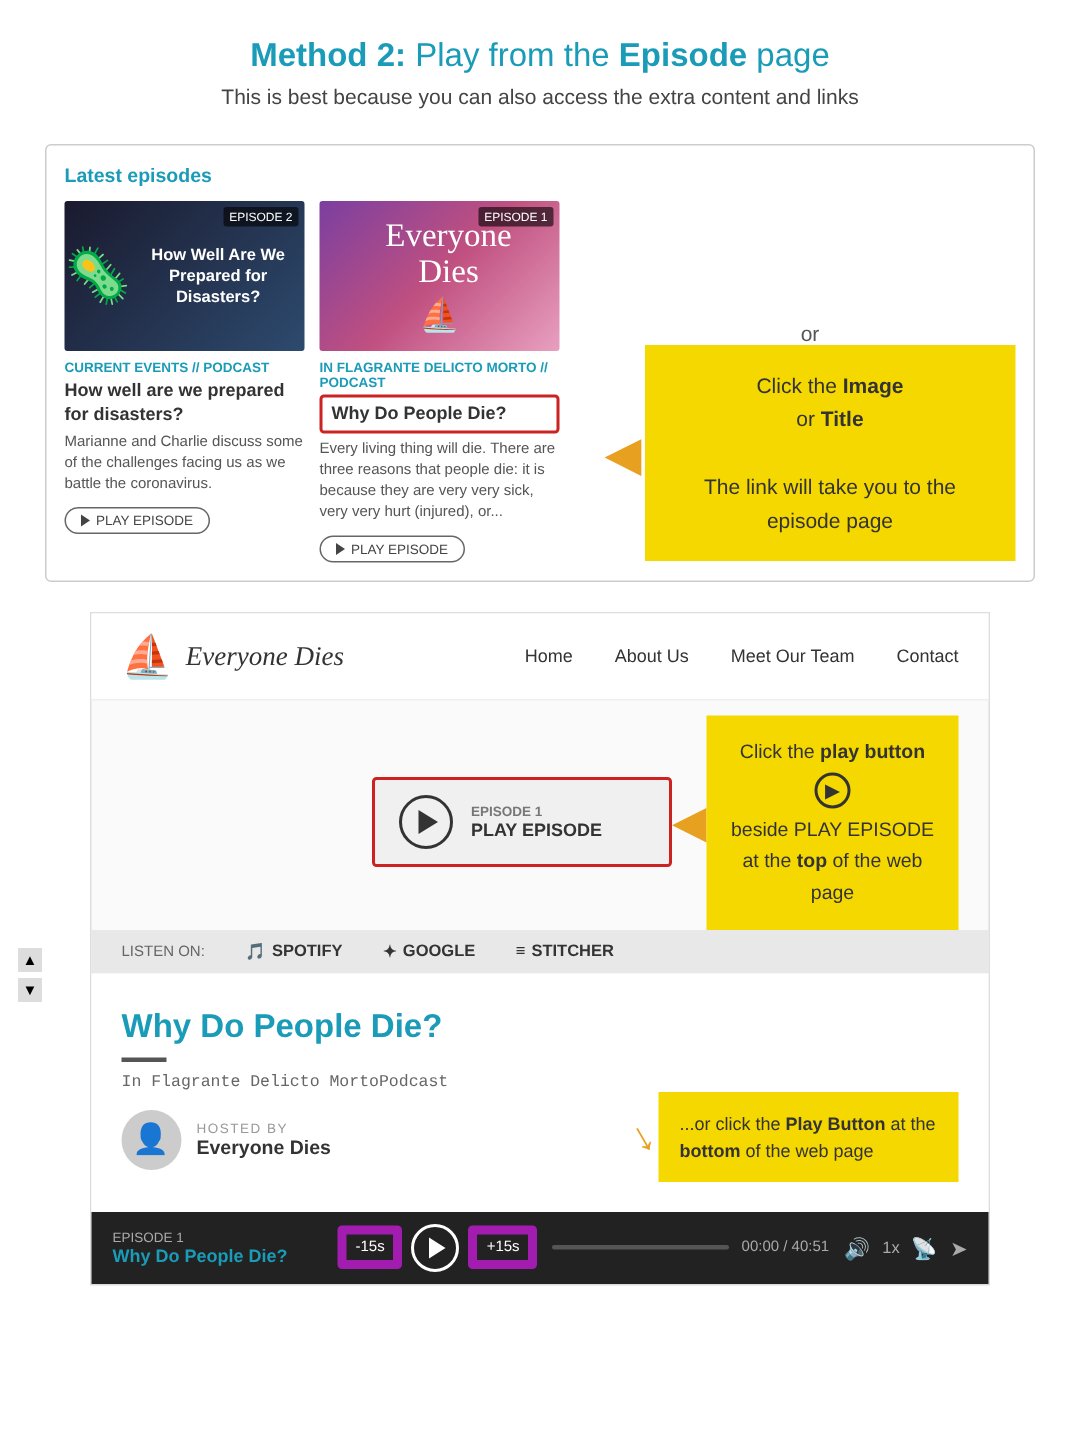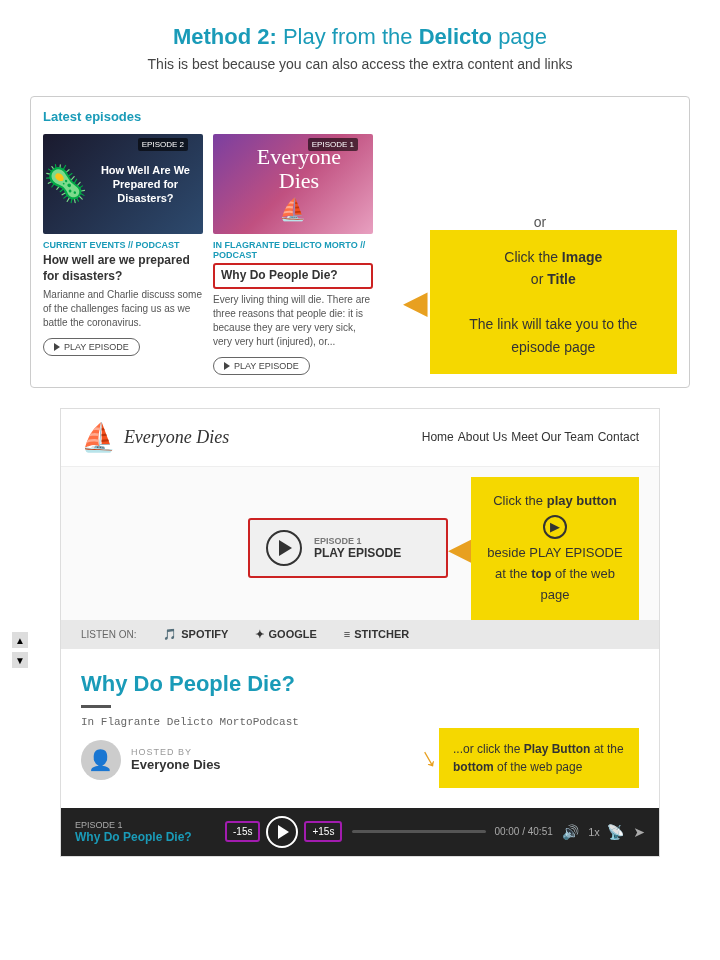--- a/index.html
+++ b/index.html
@@ -74,21 +74,21 @@
     .ep2-thumb {
       background: linear-gradient(135deg, #1a1a2e, #2d4a6e);
       display: flex;
       align-items: center;
       justify-content: center;
     }
 
     .ep-badge {
       position: absolute;
       top: 4px;
-      right: 15px;
+      right: 4px;
       background: rgba(0,0,0,0.6);
       color: #fff;
       font-size: 8px;
       padding: 2px 4px;
       border-radius: 2px;
     }
 
     .ep1-title-text {
       font-family: serif;
       font-size: 22px;
@@ -197,21 +197,21 @@
 
     .logo-text {
       font-family: serif;
       font-size: 18px;
       font-style: italic;
       color: #333;
     }
 
     .nav-links {
       display: flex;
-      gap: 4px;
+      gap: 28px;
       font-size: 12px;
       color: #333;
     }
 
     .nav-link {
       cursor: pointer;
       color: #333;
     }
 
     
@@ -384,21 +384,21 @@
     }
 
     .player-controls {
       display: flex;
       align-items: center;
       gap: 6px;
     }
 
     .skip-btn {
       background: none;
-      border: 2px solid #a21caf;
+      border: 6px solid #a21caf;
       color: #fff;
       font-size: 10px;
       padding: 3px 6px;
       border-radius: 3px;
       cursor: pointer;
     }
 
     .play-btn-player {
       width: 32px;
       height: 32px;
@@ -519,21 +519,21 @@
       justify-content: center;
       font-size: 10px;
       cursor: pointer;
     }
   </style>
 </head>
 <body>
 
 <div class="page-header">
   <h1>
-    <strong>Method 2:</strong><span> Play from the </span><strong style="color:#1a9bb8;">Delicto</strong><span> page</span>
+    <strong>Method 2:</strong><span> Play from the </span><strong style="color:#1a9bb8;">Episode</strong><span> page</span>
   </h1>
   <p class="subtitle">This is best because you can also access the extra content and links</p>
 </div>
 
 <div class="section-top">
   <div class="latest-episodes-header">Latest episodes</div>
 
   <div class="episodes-with-callout">
     <div class="episodes-col">
       <div class="episodes-row">

